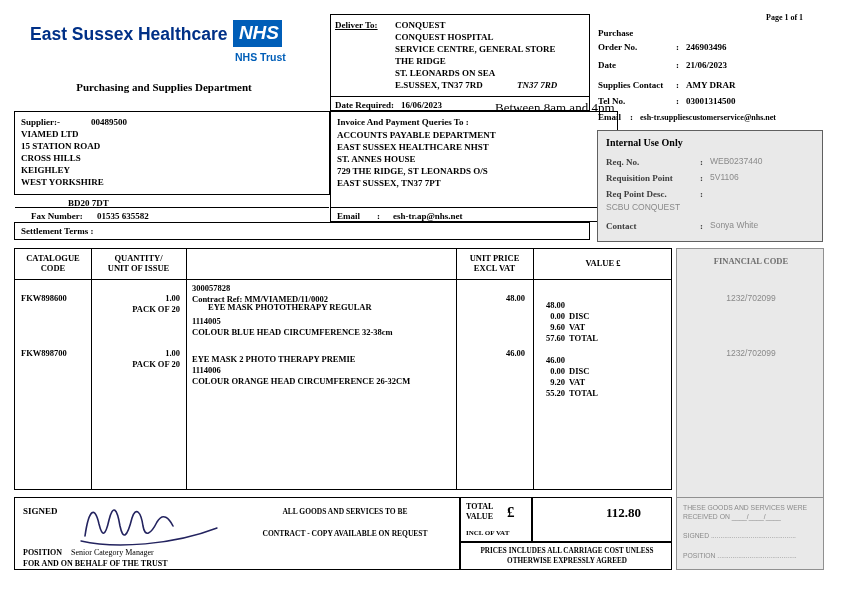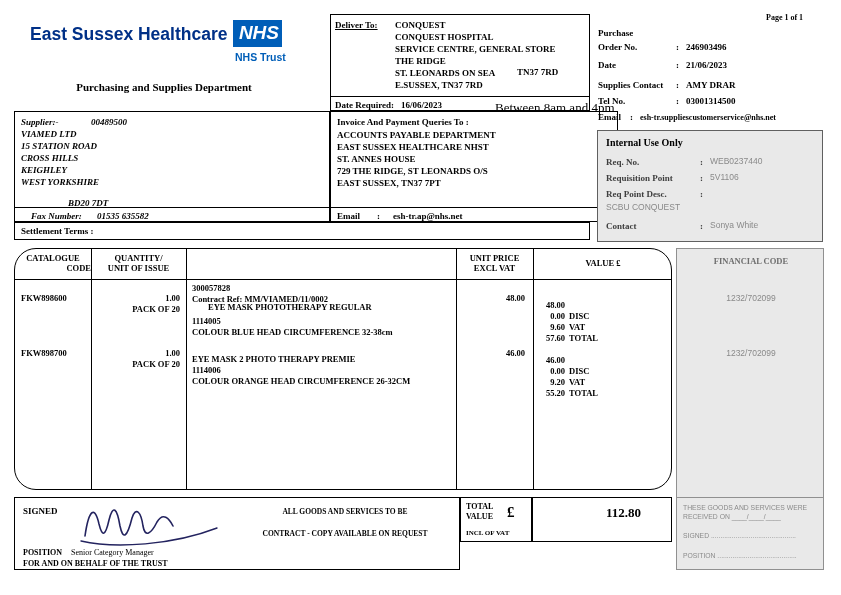--- a/index.html
+++ b/index.html
@@ -43,21 +43,21 @@
   <div class="abs t8" style="left:766px; top:13px;">Page 1 of 1</div>
 
   <div class="box" style="left:330px; top:14px; width:260px; height:97px;">
     <span class="abs t9" style="left:4px; top:5px; text-decoration:underline;">Deliver To:</span>
     <span class="abs t9" style="left:64px; top:5px;">CONQUEST</span>
     <span class="abs t9" style="left:64px; top:17px;">CONQUEST HOSPITAL</span>
     <span class="abs t9" style="left:64px; top:29px;">SERVICE CENTRE,  GENERAL STORE</span>
     <span class="abs t9" style="left:64px; top:41px;">THE RIDGE</span>
     <span class="abs t9" style="left:64px; top:53px;">ST. LEONARDS ON SEA</span>
     <span class="abs t9" style="left:64px; top:65px;">E.SUSSEX, TN37 7RD</span>
-    <span class="abs t9" style="left:186px; top:52px;">TN37 7RD</span>
+    <span class="abs t9" style="left:186px; top:65px;font-style:italic;">TN37 7RD</span>
     <div class="hline" style="top:81px;"></div>
     <span class="abs t9" style="left:4px; top:85px;">Date Required:</span>
     <span class="abs t9" style="left:70px; top:85px;">16/06/2023</span>
     <span class="abs" style="left:138px; top:86px; font-size:13px; font-weight:normal;margin-left:26px;">Between 8am and 4pm</span>
   </div>
 
   <span class="abs t9" style="left:598px; top:28px;">Purchase</span>
   <span class="abs t9" style="left:598px; top:42px;">Order No.</span>
   <span class="abs t9" style="left:676px; top:42px;">:</span>
   <span class="abs t9" style="left:686px; top:42px;">246903496</span>
@@ -71,21 +71,21 @@
   <span class="abs t9" style="left:686px; top:80px;">AMY DRAR</span>
 
   <span class="abs t9" style="left:598px; top:96px;">Tel No.</span>
   <span class="abs t9" style="left:676px; top:96px;">:</span>
   <span class="abs t9" style="left:686px; top:96px;">03001314500</span>
 
   <span class="abs t9" style="left:598px; top:112px;">Email</span>
   <span class="abs t9" style="left:630px; top:112px;">:</span>
   <span class="abs t8" style="left:640px; top:113px;">esh-tr.suppliescustomerservice@nhs.net</span>
 
-  <div class="box" style="left:14px; top:111px; width:316px; height:111px;font-style:italic;">
+  <div class="box" style="left:14px; top:111px; width:316px; height:84px;">
     <span class="abs t9" style="left:6px; top:5px;">Supplier:-</span>
     <span class="abs t9" style="left:76px; top:5px;">00489500</span>
     <span class="abs t9" style="left:6px; top:17px;">VIAMED LTD</span>
     <span class="abs t9" style="left:6px; top:29px;">15 STATION ROAD</span>
     <span class="abs t9" style="left:6px; top:41px;">CROSS HILLS</span>
     <span class="abs t9" style="left:6px; top:53px;">KEIGHLEY</span>
     <span class="abs t9" style="left:6px; top:65px;">WEST YORKSHIRE</span>
     <span class="abs t9" style="left:6px; top:86px;padding-left:47px;">BD20 7DT</span>
     <div class="hline" style="top:95px;"></div>
     <span class="abs t9" style="left:16px; top:99px;">Fax Number:</span>
@@ -122,29 +122,29 @@
 
     <span class="abs ilbl" style="left:8px; top:90px;">Contact</span>
     <span class="abs ilbl" style="left:102px; top:90px;">:</span>
     <span class="abs t85 gray" style="left:112px; top:90px;">Sonya White</span>
   </div>
 
   <div class="box" style="left:14px; top:222px; width:576px; height:18px;">
     <span class="abs t9" style="left:6px; top:3px;">Settlement Terms :</span>
   </div>
 
-  <div class="box" style="left:14px; top:248px; width:658px; height:242px;border-radius:22px;">
+  <div class="box" style="left:14px; top:248px; width:658px; height:242px;">
     <div class="vline" style="left:76px;"></div>
     <div class="vline" style="left:171px;"></div>
     <div class="vline" style="left:441px;"></div>
     <div class="vline" style="left:518px;"></div>
     <div class="hline" style="top:30px;"></div>
 
     <span class="abs hdr" style="left:0; top:5px; width:76px;">CATALOGUE</span>
-    <span class="abs hdr" style="left:0; top:15px; width:76px;text-align:right;">CODE</span>
+    <span class="abs hdr" style="left:0; top:15px; width:76px;">CODE</span>
     <span class="abs hdr" style="left:76px; top:5px; width:95px;">QUANTITY/</span>
     <span class="abs hdr" style="left:76px; top:15px; width:95px;">UNIT OF ISSUE</span>
     <span class="abs hdr" style="left:441px; top:5px; width:77px;">UNIT PRICE</span>
     <span class="abs hdr" style="left:441px; top:15px; width:77px;">EXCL VAT</span>
     <span class="abs hdr" style="left:518px; top:10px; width:140px;">VALUE £</span>
 
     <span class="abs t85" style="left:6px; top:45px;">FKW898600</span>
     <span class="abs t85 right" style="left:80px; top:45px; width:85px;">1.00</span>
     <span class="abs t85 right" style="left:80px; top:56px; width:85px;">PACK OF 20</span>
     <span class="abs t85" style="left:177px; top:35px;">300057828</span>
@@ -193,20 +193,24 @@
   <div class="box" style="left:460px; top:497px; width:72px; height:45px;">
     <span class="abs t8" style="left:5px; top:4px;">TOTAL</span>
     <span class="abs t8" style="left:5px; top:14px;">VALUE</span>
     <span class="abs" style="left:46px; top:6px; font-size:15px;">£</span>
     <span class="abs" style="left:5px; top:31px; font-size:7px;">INCL OF VAT</span>
   </div>
   <div class="box" style="left:532px; top:497px; width:140px; height:45px;">
     <span class="abs right" style="left:0; top:8px; width:108px; font-size:13px;">112.80</span>
   </div>
 
+  <div class="box" style="left:460px; top:542px; width:212px; height:28px;">
+    <div class="abs center" style="left:0; top:4px; width:212px; font-size:7.2px;">PRICES INCLUDES ALL CARRIAGE COST UNLESS</div>
+    <div class="abs center" style="left:0; top:14px; width:212px; font-size:7.2px;">OTHERWISE EXPRESSLY AGREED</div>
+  </div>
 
   <div class="graybox" style="left:676px; top:497px; width:148px; height:73px;">
     <span class="abs gray" style="left:6px; top:6px; font-size:6.8px;">THESE GOODS AND SERVICES WERE</span>
     <span class="abs gray" style="left:6px; top:15px; font-size:6.8px;">RECEIVED ON  ____/____/____</span>
     <span class="abs gray" style="left:6px; top:34px; font-size:6.8px;">SIGNED .............................................</span>
     <span class="abs gray" style="left:6px; top:54px; font-size:6.8px;">POSITION ..........................................</span>
   </div>
 
 </div>
 

